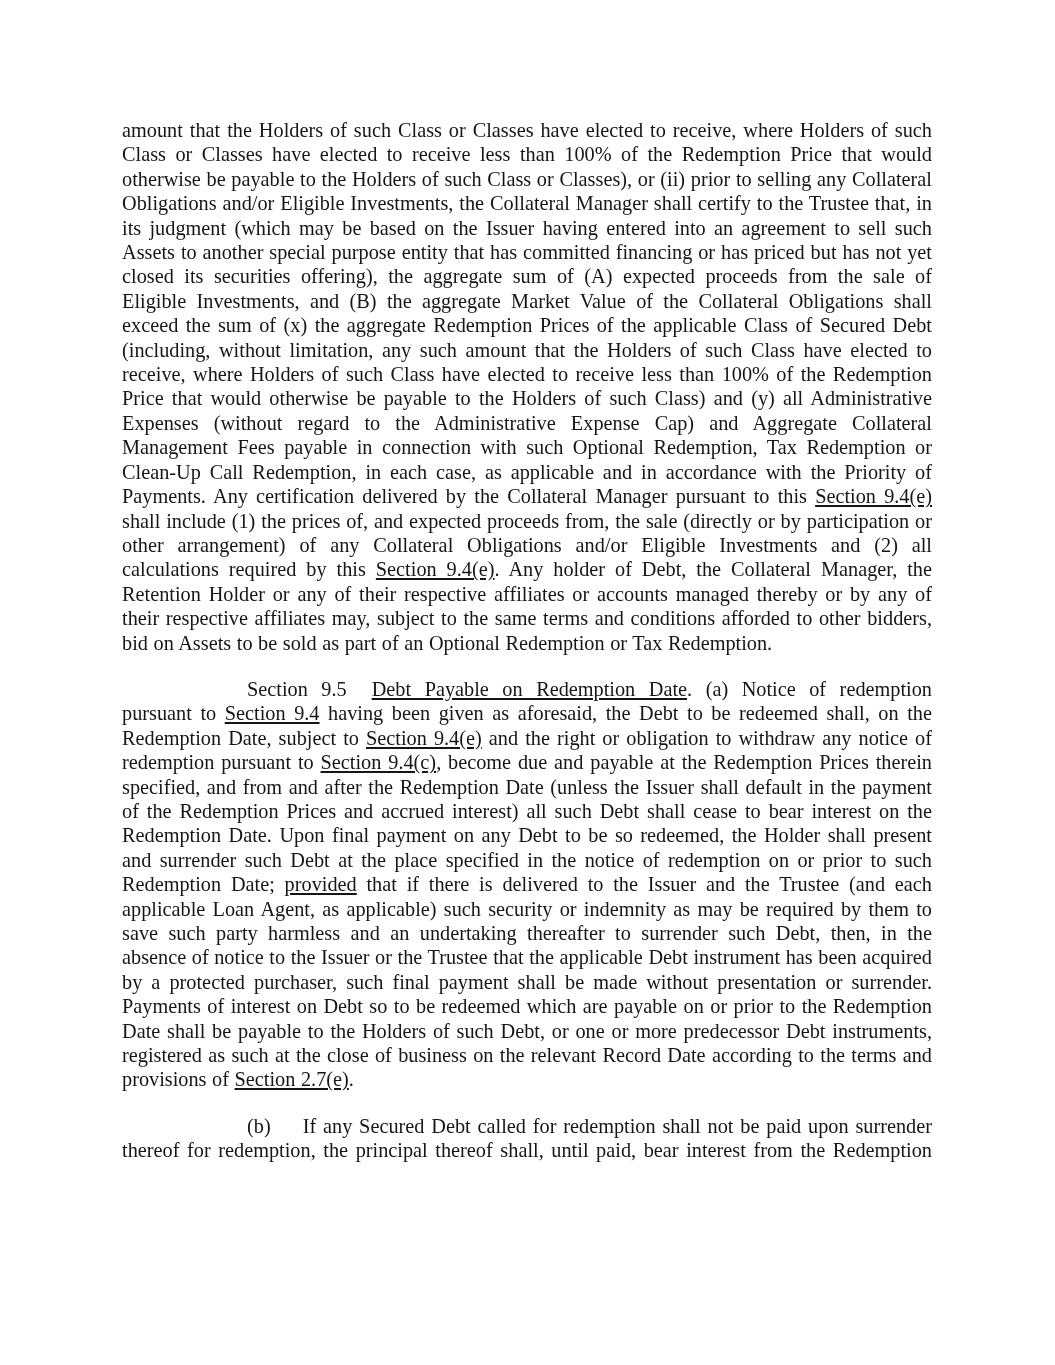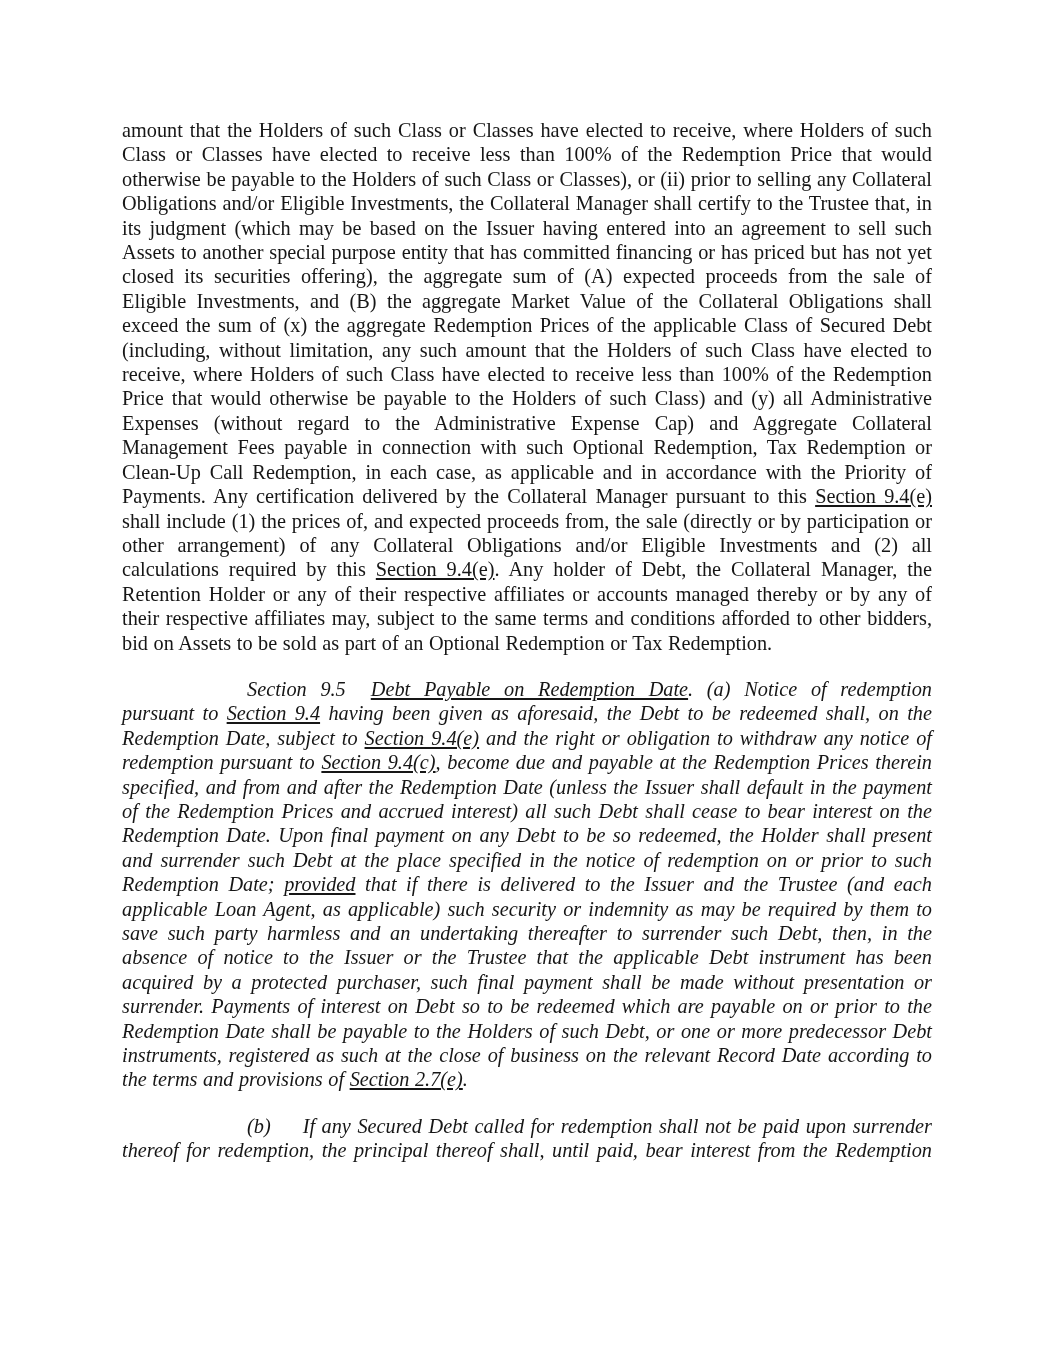--- a/index.html
+++ b/index.html
@@ -26,21 +26,20 @@
   .para {
     margin: 0 0 22px 0;
     text-align: justify;
     font-size: 20.3px;
     line-height: 24.4px;
     letter-spacing: 0px;
     word-spacing: 0.5px;
   }
   .para.indent {
     text-indent: 125px;
-    font-style: italic;
   }
   .u {
     text-decoration: underline;
     text-underline-offset: 2px;
   }
   .tab-sm {
     display: inline-block;
     width: 25px;
   }
   .tab-md {

